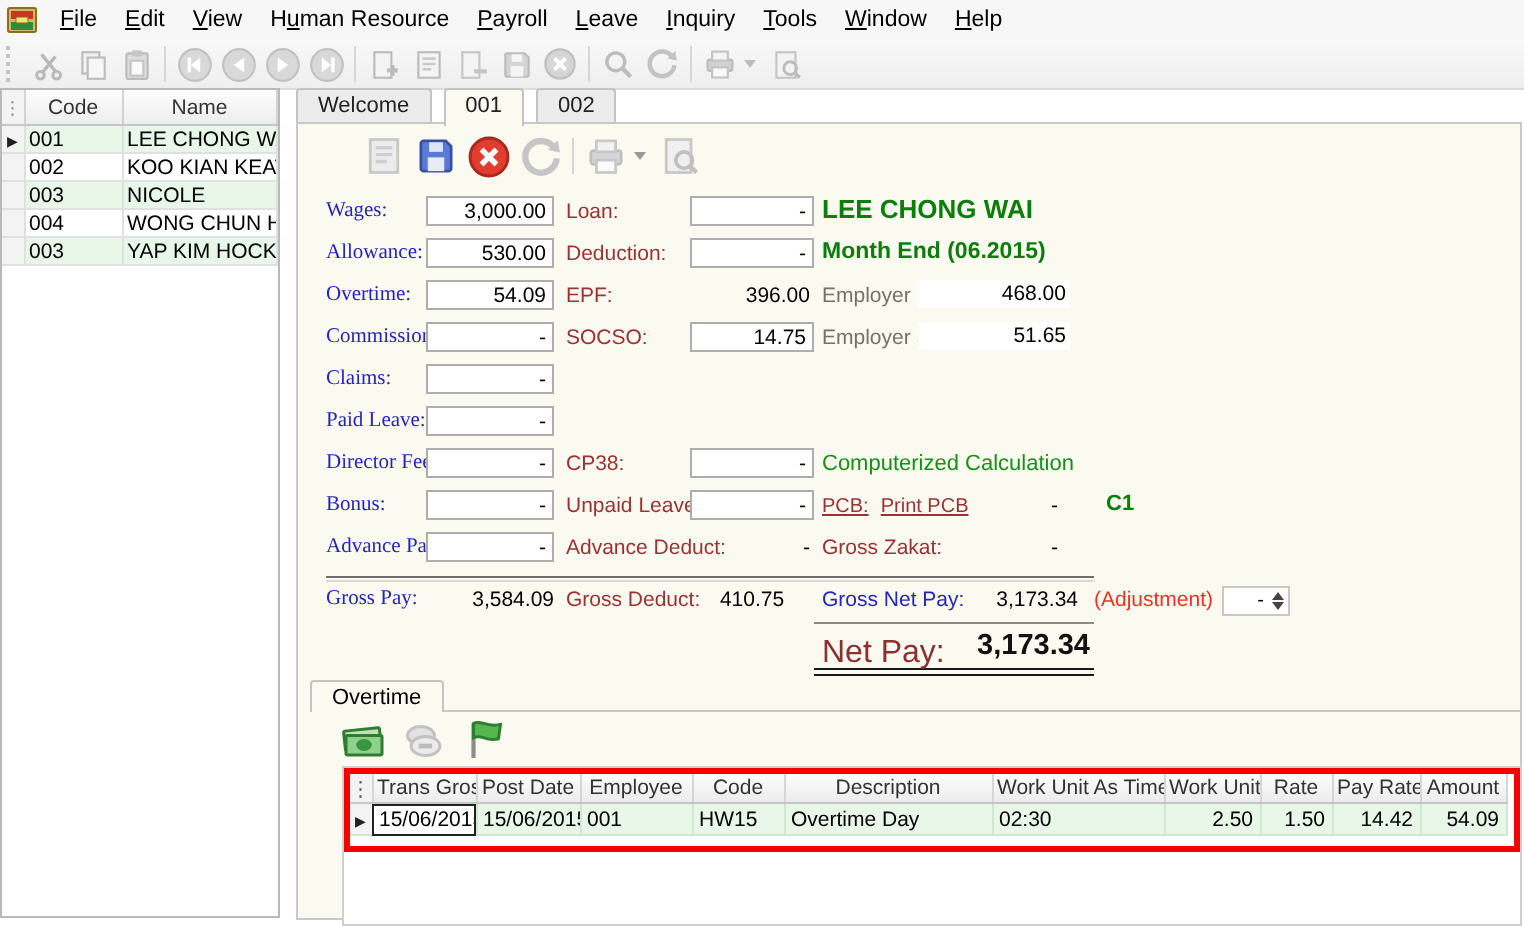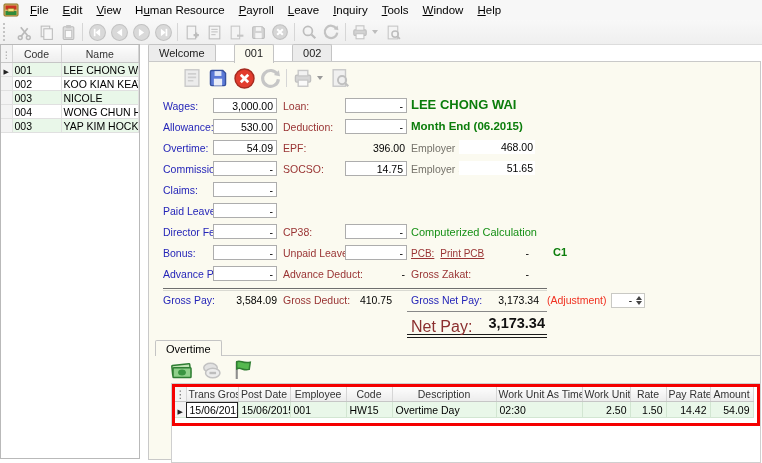--- a/index.html
+++ b/index.html
@@ -23,36 +23,36 @@
   .emp-grid{border-collapse:collapse;width:100%;table-layout:fixed;font-size:10.5px;}
   .emp-grid th{background:linear-gradient(#fdfdfd,#ededed);border-right:1px solid #d4d4d4;border-bottom:1px solid #c6c6c6;font-weight:normal;color:#333;height:15px;text-align:center;overflow:hidden;}
   .emp-grid td{border-right:1px solid #e0e0e0;border-bottom:1px solid #e0e0e0;height:13px;padding:0 2px;overflow:hidden;white-space:nowrap;}
   .emp-grid .ind{width:11px;text-align:center;color:#666;background:#f3f3f3;padding:0;}
   .emp-grid tr.odd td{background:#e9f7e9;}
   .emp-grid tr.odd td.ind,.emp-grid tr.even td.ind{background:#f3f3f3;}
   .arrow{font-size:7px;color:#222;}
   .ind-glyph{font-size:9px;color:#888;}
 
   .content{position:absolute;left:148px;top:44px;right:0;bottom:3px;}
-  .tabstrip{height:17px;display:flex;gap:18px;position:relative;z-index:2;}
+  .tabstrip{height:17px;display:flex;gap:6px;position:relative;z-index:2;}
   .tab{background:#ececec;border:1px solid #c4c4c4;border-bottom:none;border-radius:2px 2px 0 0;padding:2px 10px 0 10px;font-size:11px;color:#222;}
   .tab.active{background:#fbfaf0;position:relative;top:0;height:16px;box-shadow:0 1px 0 #fbfaf0;}
   .tabpanel{position:absolute;left:0;right:1px;top:17px;bottom:0;background:#fbfaf0;border:1px solid #c9c9c9;box-sizing:border-box;}
 
   
   .inner-toolbar{height:32px;display:flex;align-items:center;padding-left:30px;}
   .ibtn{width:26px;height:26px;display:flex;align-items:center;justify-content:center;}
   .caret{width:0;height:0;border-left:3px solid transparent;border-right:3px solid transparent;border-top:4px solid #9a9a9a;margin:0 4px 0 1px;}
 
   
   .form{position:relative;margin-top:2px;}
   .frow{position:relative;height:21px;}
   .lbl{position:absolute;top:4px;font-size:10.5px;white-space:nowrap;}
   .b{color:#2525b8;} .m{color:#993333;} .gy{color:#75726a;}
-  .l1{left:14px;} .l2{left:134px;} .l3{left:262px;}
+  .l1{left:14px;font-family:Liberation Serif, serif;} .l2{left:134px;} .l3{left:262px;}
   .box{position:absolute;top:2px;height:15px;line-height:14px;box-sizing:border-box;border:1px solid #adadad;background:#fff;font-size:10.5px;padding:0 3px;text-align:right;}
   .f1{left:64px;width:64px;} .f2{left:196px;width:62px;}
   .plain2{position:absolute;top:4px;left:196px;width:60px;text-align:right;font-size:10.5px;}
   .v3{position:absolute;top:2px;left:310px;width:72px;background:#fff;text-align:right;font-size:10.5px;padding:1px 2px;}
   .v3dash{position:absolute;top:4px;left:310px;width:70px;text-align:right;font-size:10.5px;}
   .name-h{position:absolute;top:1px;left:262px;font-size:13px;font-weight:bold;color:#0b7d0b;white-space:nowrap;}
   .period-h{position:absolute;top:3px;left:262px;font-size:11.5px;font-weight:bold;color:#0b7d0b;white-space:nowrap;}
   .calc{position:absolute;top:4px;left:262px;font-size:11px;color:#169016;}
   .pcb a{color:#993333;text-decoration:underline;margin-right:6px;font-size:10px;}
   .c1{position:absolute;top:3px;left:404px;font-weight:bold;color:#0b7d0b;font-size:11px;}

